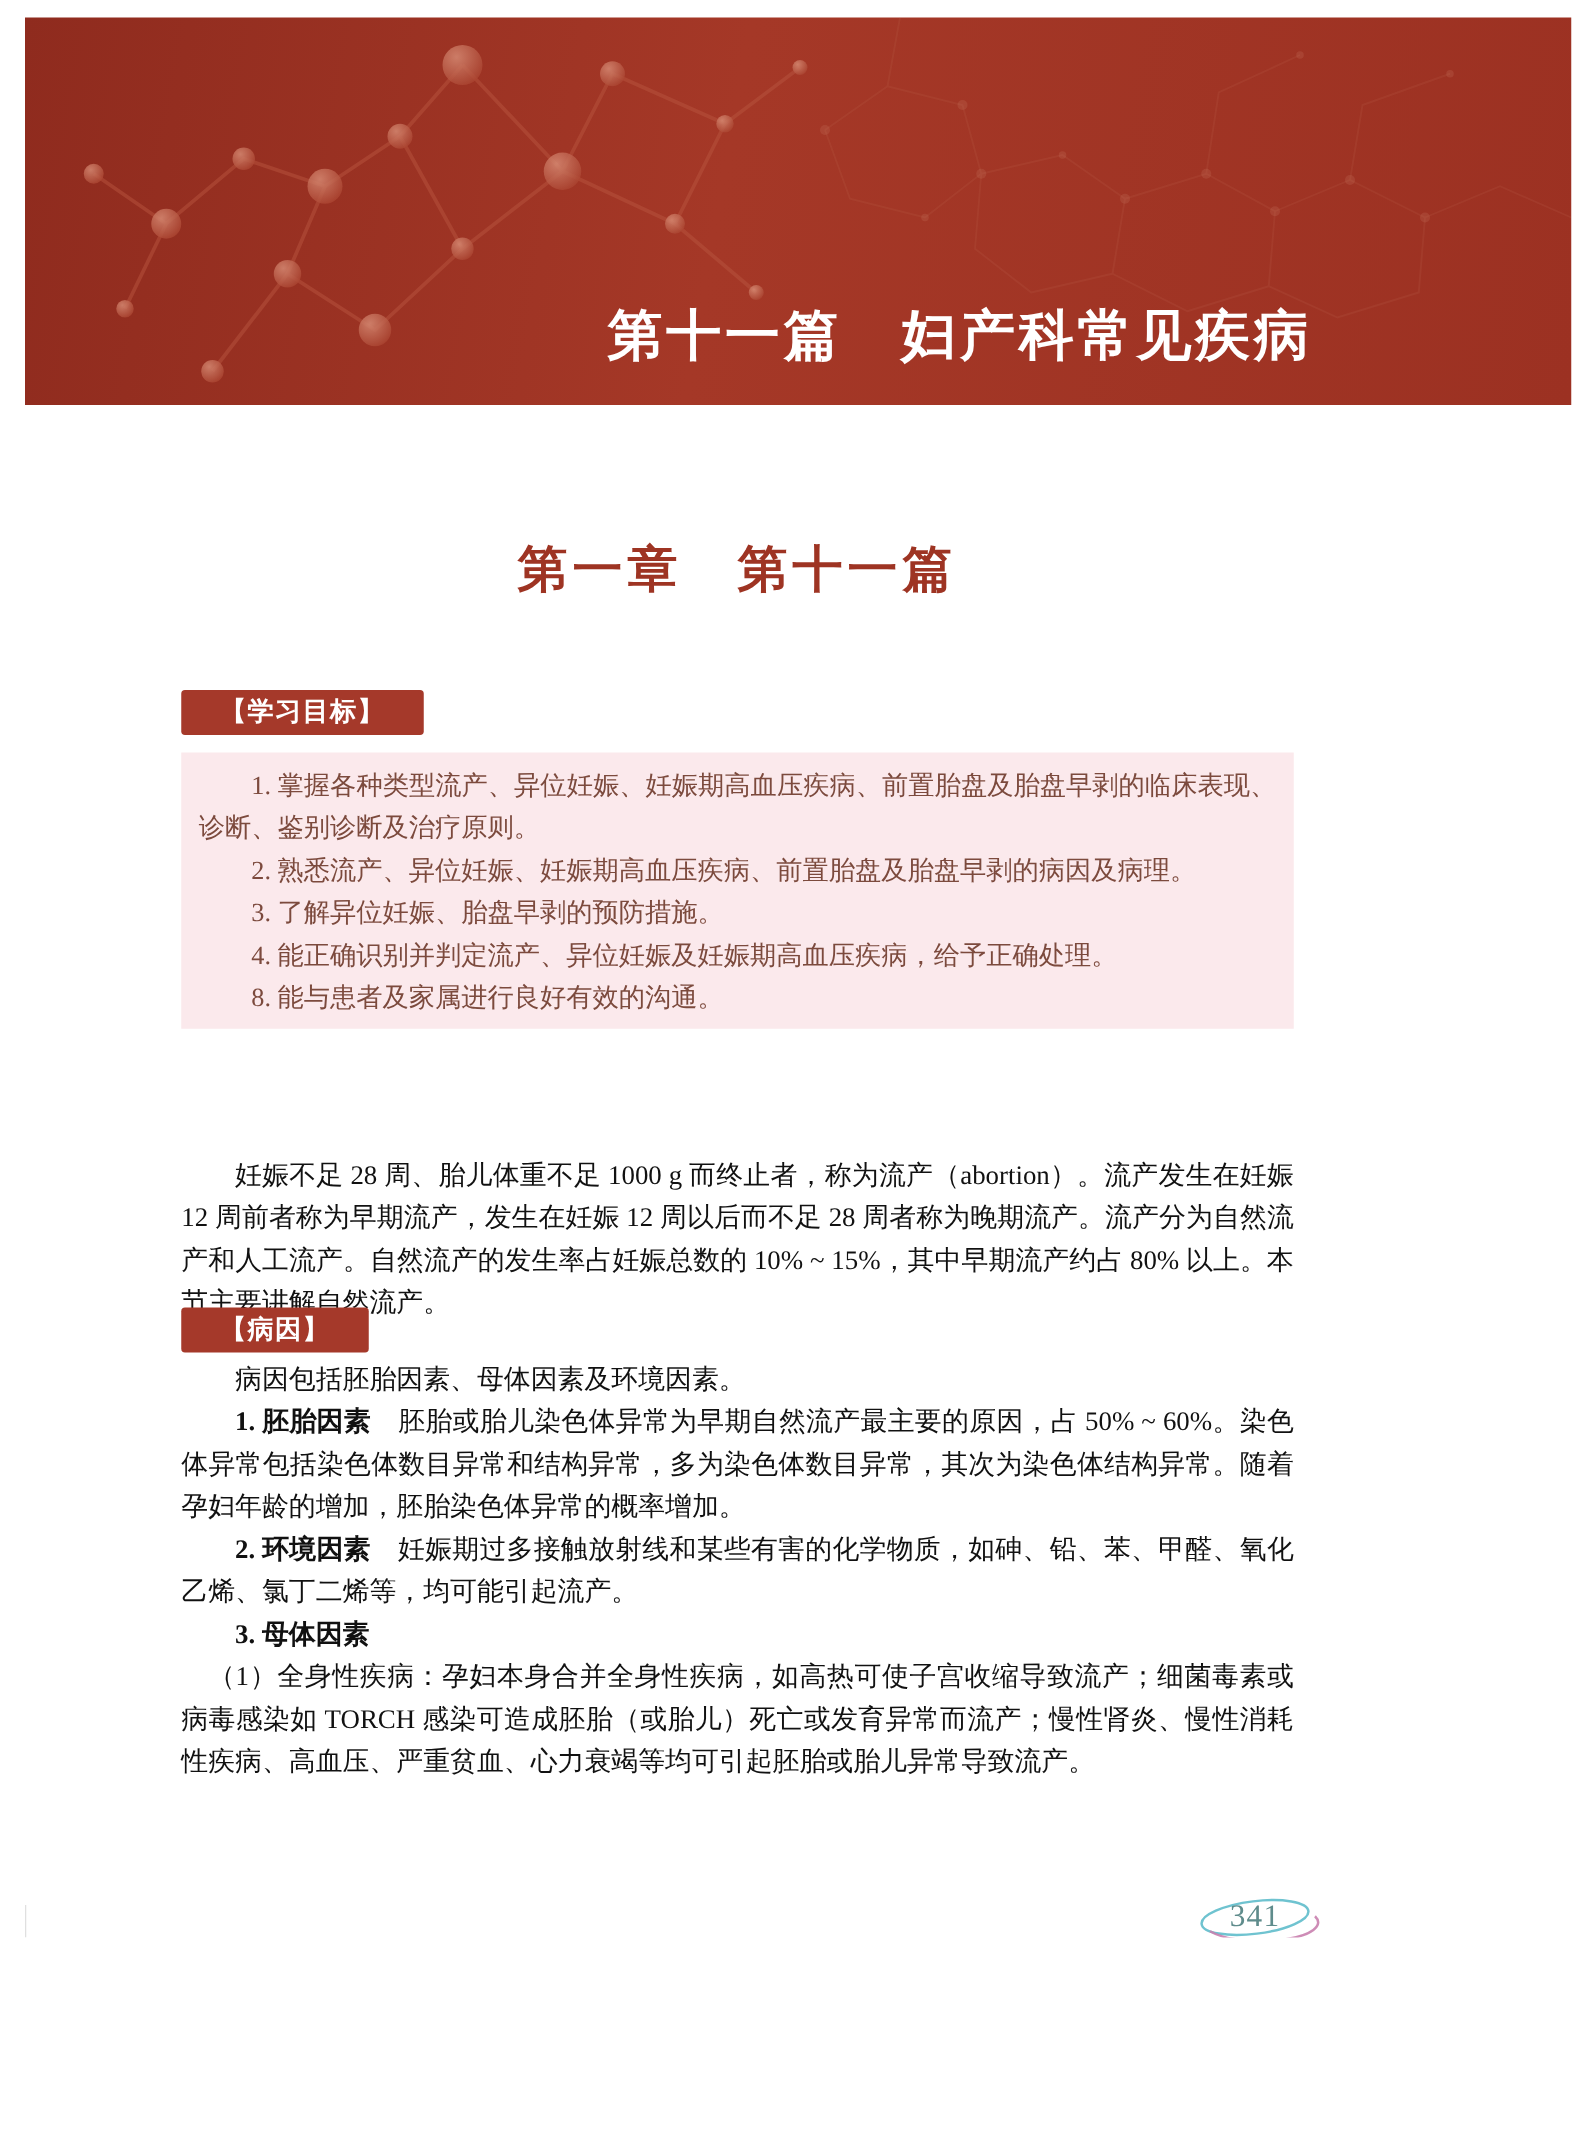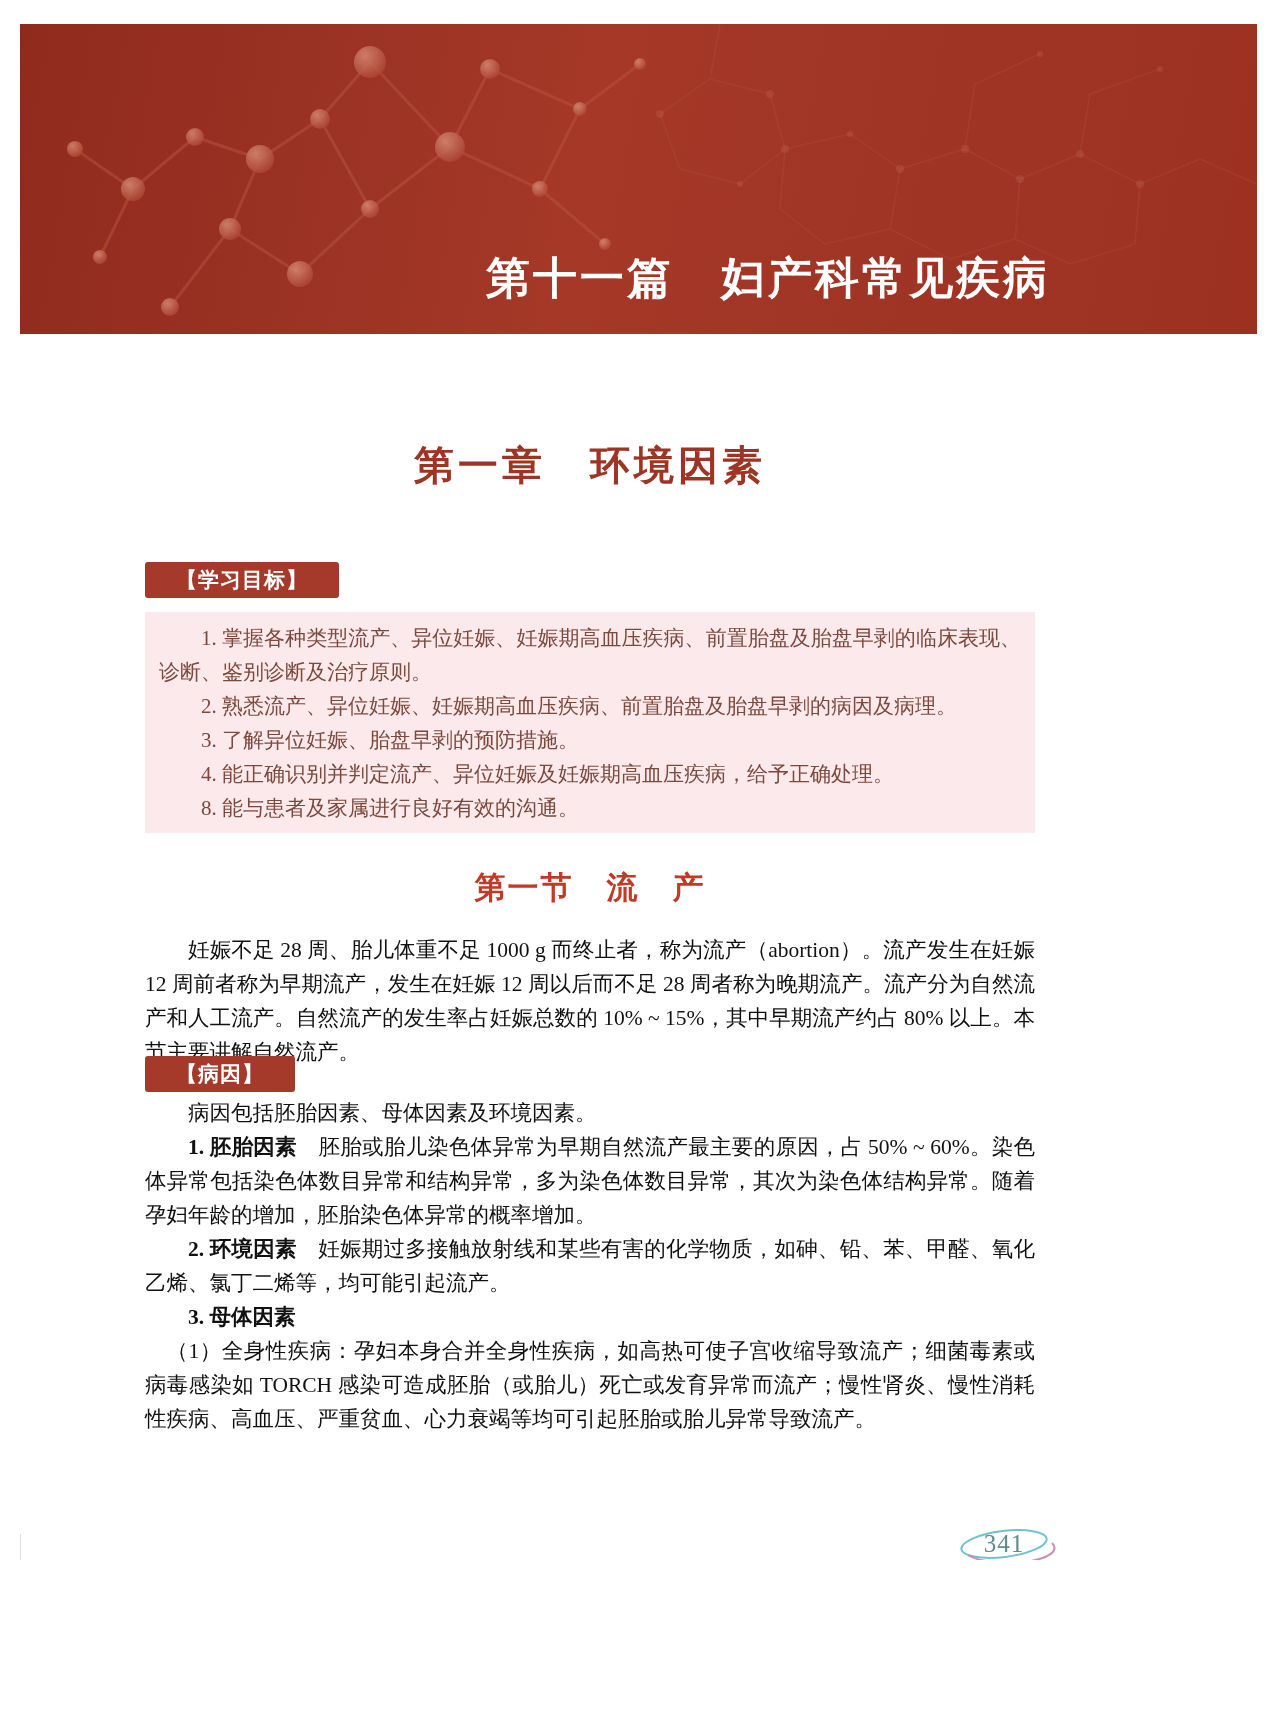--- a/index.html
+++ b/index.html
@@ -1,21 +1,21 @@
 <!DOCTYPE html>
 <html><head>
 <meta charset="utf-8">
 <style>
   * { margin:0; padding:0; box-sizing:border-box; }
   html, body { background:#ffffff; }
   body { font-family:"Liberation Serif","DejaVu Serif",serif; }
 
   .page {
     position:relative; width:1275px; height:1546px;
-    margin:14px auto; background:#ffffff; overflow:hidden;
+    margin:4px auto; background:#ffffff; overflow:hidden;
   }
 
   
   .banner {
     position:absolute; left:20px; top:10px; width:1237px; height:310px;
     background:linear-gradient(100deg,#8f2b1e 0%,#a53827 45%,#9c3122 100%);
     overflow:hidden;
   }
   .molecules { position:absolute; left:0; top:0; width:100%; height:100%; }
   .banner-title {
@@ -150,34 +150,33 @@
           <circle cx="1060" cy="130" r="4"></circle>
         <circle cx="830" cy="110" r="3"></circle>
           <circle cx="720" cy="160" r="3"></circle>
         <circle cx="1020" cy="30" r="3"></circle>
           <circle cx="1140" cy="45" r="3"></circle>
       </g>
     </svg>
     <h1 class="banner-title">第十一篇　妇产科常见疾病</h1>
   </header>
 
-  <h2 class="chapter-title">第一章　环境因素</h2>
+  <h2 class="chapter-title">第一章　第十一篇</h2>
 
 
   <div class="badge objectives-badge">【学习目标】</div>
 
   <section class="pink-box">
     <p>1. 掌握各种类型流产、异位妊娠、妊娠期高血压疾病、前置胎盘及胎盘早剥的临床表现、诊断、鉴别诊断及治疗原则。</p>
     <p>2. 熟悉流产、异位妊娠、妊娠期高血压疾病、前置胎盘及胎盘早剥的病因及病理。</p>
     <p>3. 了解异位妊娠、胎盘早剥的预防措施。</p>
     <p>4. 能正确识别并判定流产、异位妊娠及妊娠期高血压疾病，给予正确处理。</p>
     <p>8. 能与患者及家属进行良好有效的沟通。</p>
   </section>
 
-  <h3 class="section-title">第一节　流　产</h3>
 
   <div class="body-block body-block-1">
     <p class="body">妊娠不足 28 周、胎儿体重不足 1000 g 而终止者，称为流产（abortion）。流产发生在妊娠 12 周前者称为早期流产，发生在妊娠 12 周以后而不足 28 周者称为晚期流产。流产分为自然流产和人工流产。自然流产的发生率占妊娠总数的 10% ~ 15%，其中早期流产约占 80% 以上。本节主要讲解自然流产。</p>
   </div>
 
   <div class="badge etiology-badge">【病因】</div>
 
   <div class="body-block body-block-2">
     <p class="body">病因包括胚胎因素、母体因素及环境因素。</p>
     <p class="body"><b class="factor-label">1. 胚胎因素</b><span>　胚胎或胎儿染色体异常为早期自然流产最主要的原因，占 50% ~ 60%。染色体异常包括染色体数目异常和结构异常，多为染色体数目异常，其次为染色体结构异常。随着孕妇年龄的增加，胚胎染色体异常的概率增加。</span></p>

